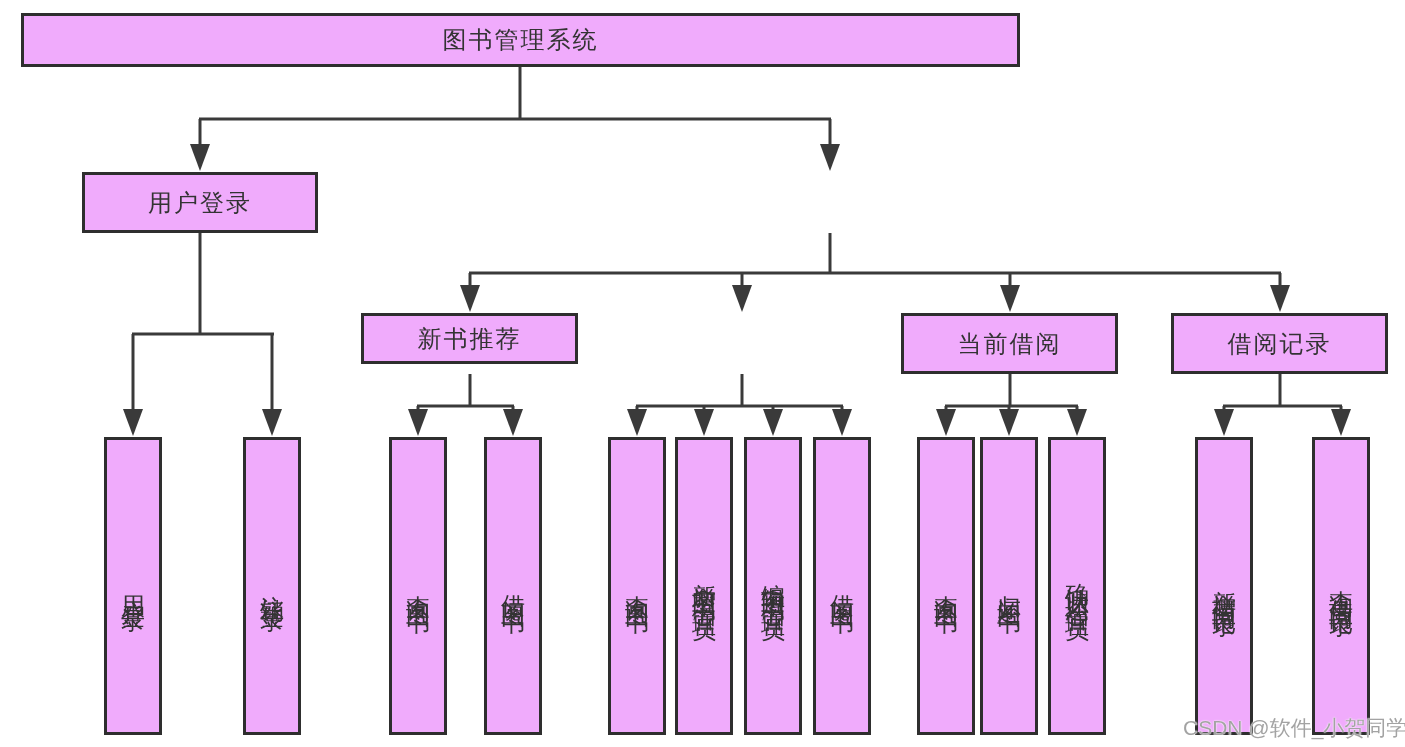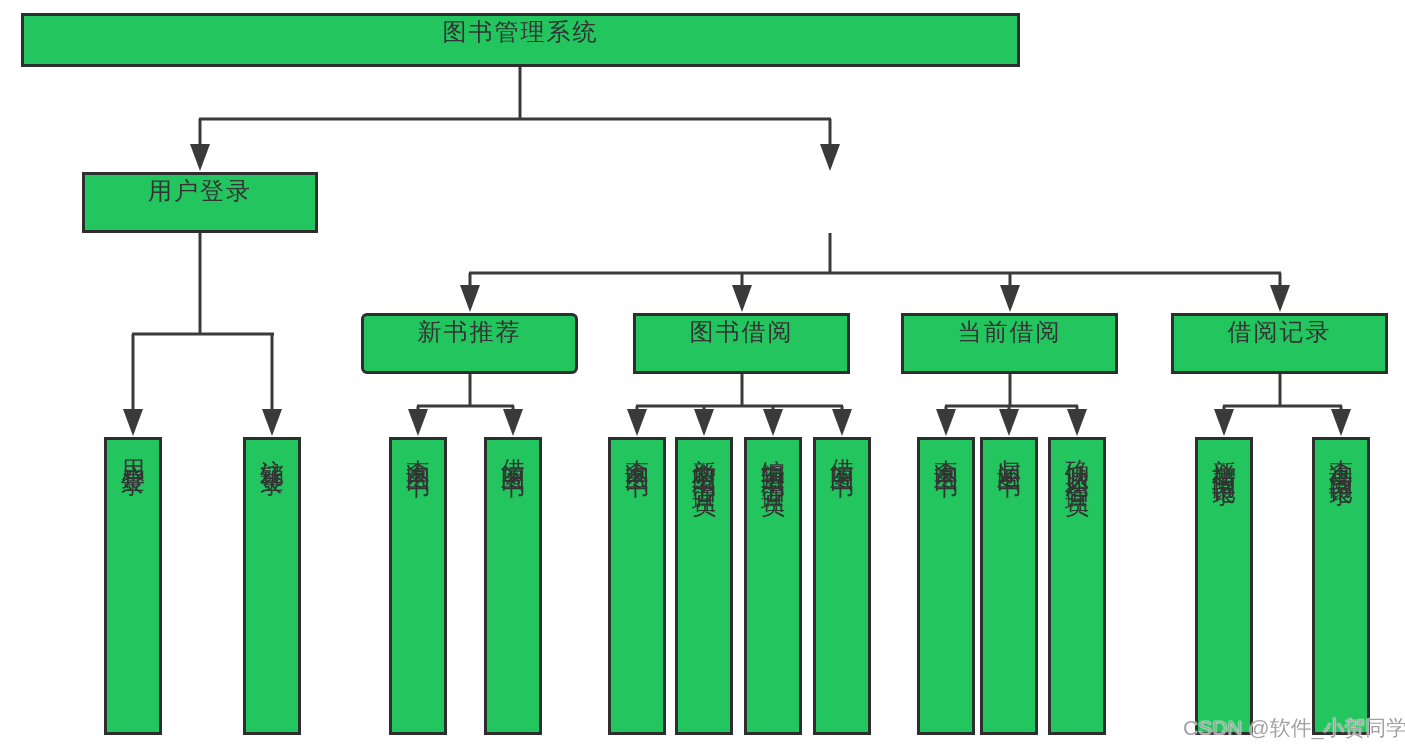--- a/index.html
+++ b/index.html
@@ -17,43 +17,43 @@
   }
   svg.wires {
     position: absolute;
     left: 0; top: 0;
     width: 1405px; height: 747px;
   }
   .node {
     position: absolute;
     box-sizing: border-box;
     border: 3px solid var(--box-border, #2e2e2e);
-    background: #22c55e;
+    background: #f0abfc;
     display: flex;
-    align-items: flex-start;
+    align-items: center;
     justify-content: center;
     color: var(--text, #333333);
     font-size: 24px;
     letter-spacing: 2px;
   }
   .node.vertical {
     letter-spacing: 0;
   }
   .node.vertical .vtext {
     writing-mode: vertical-rl;
     text-orientation: mixed;
     letter-spacing: 5px;
     line-height: 1;
     white-space: nowrap;
   }
   
   .n-root  { left: 21px;  top: 13px;  width: 999px; height: 54px; }
   .n-l2-0  { left: 82px;  top: 172px; width: 236px; height: 61px; }
   .n-l2-1  { left: 712px; top: 172px; width: 236px; height: 61px; }
-  .n-l3-0  { left: 361px; top: 313px; width: 217px; height: 61px; border-radius: 6px; }
+  .n-l3-0  { left: 361px; top: 313px; width: 217px; height: 51px; }
   .n-l3-1  { left: 633px; top: 313px; width: 217px; height: 61px; }
   .n-l3-2  { left: 901px; top: 313px; width: 217px; height: 61px; }
   .n-l3-3  { left: 1171px;top: 313px; width: 217px; height: 61px; }
   .leaf    { top: 437px; width: 58px; height: 298px; }
   .n-l4-0  { left: 104px; }
   .n-l4-1  { left: 243px; }
   .n-l4-2  { left: 389px; }
   .n-l4-3  { left: 484px; }
   .n-l4-4  { left: 608px; }
   .n-l4-5  { left: 675px; }
@@ -148,23 +148,20 @@
     <span>图书管理系统</span>
   </div>
 
   <div class="node n-l2-0">
     <span>用户登录</span>
   </div>
 
   <div class="node n-l3-0">
     <span>新书推荐</span>
   </div>
-  <div class="node n-l3-1">
-    <span>图书借阅</span>
-  </div>
   <div class="node n-l3-3">
     <span>借阅记录</span>
   </div>
   <div class="node n-l3-2">
     <span>当前借阅</span>
   </div>
 
   <div class="node vertical leaf n-l4-0">
     <span class="vtext">用户登录</span>
   </div>

